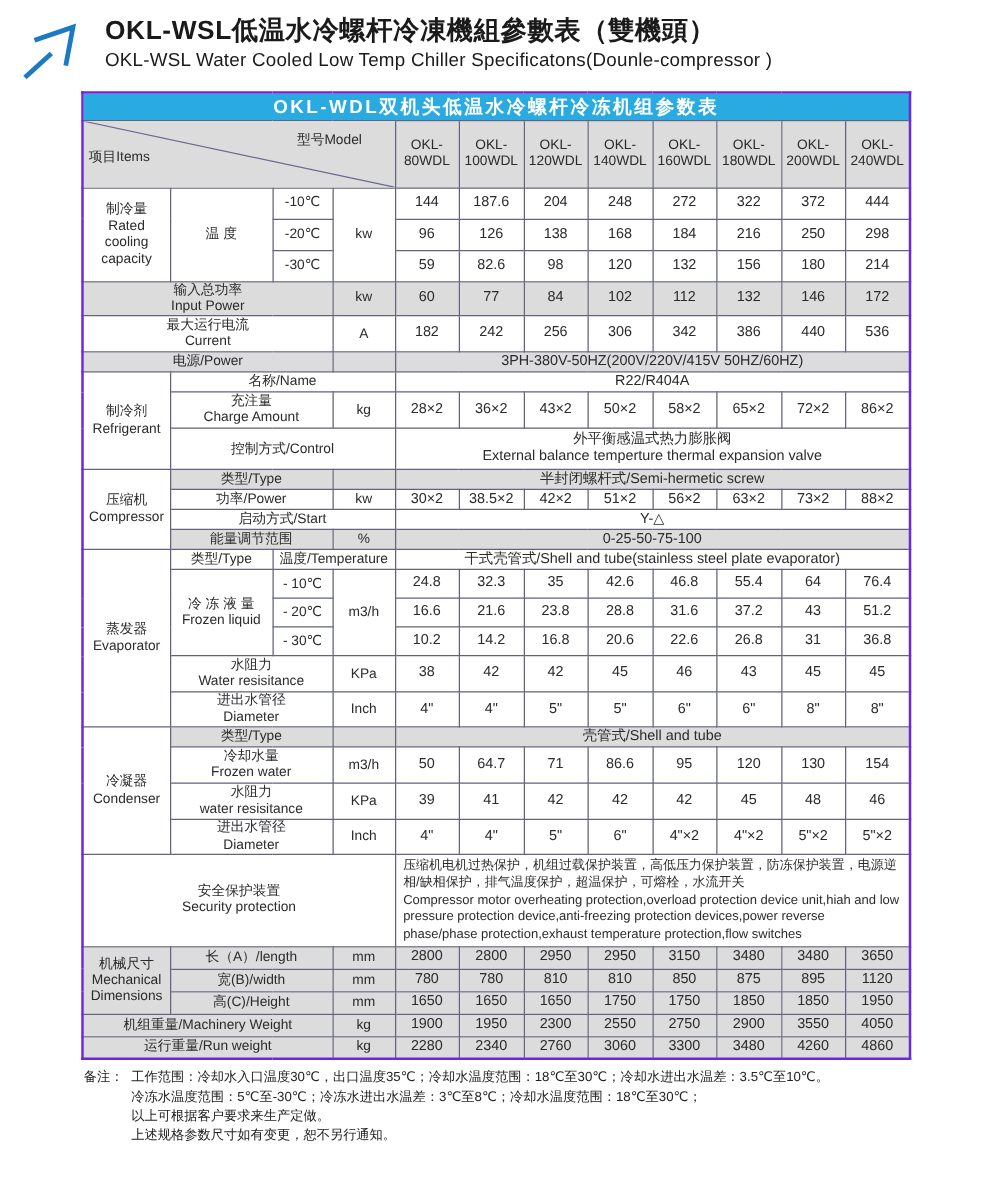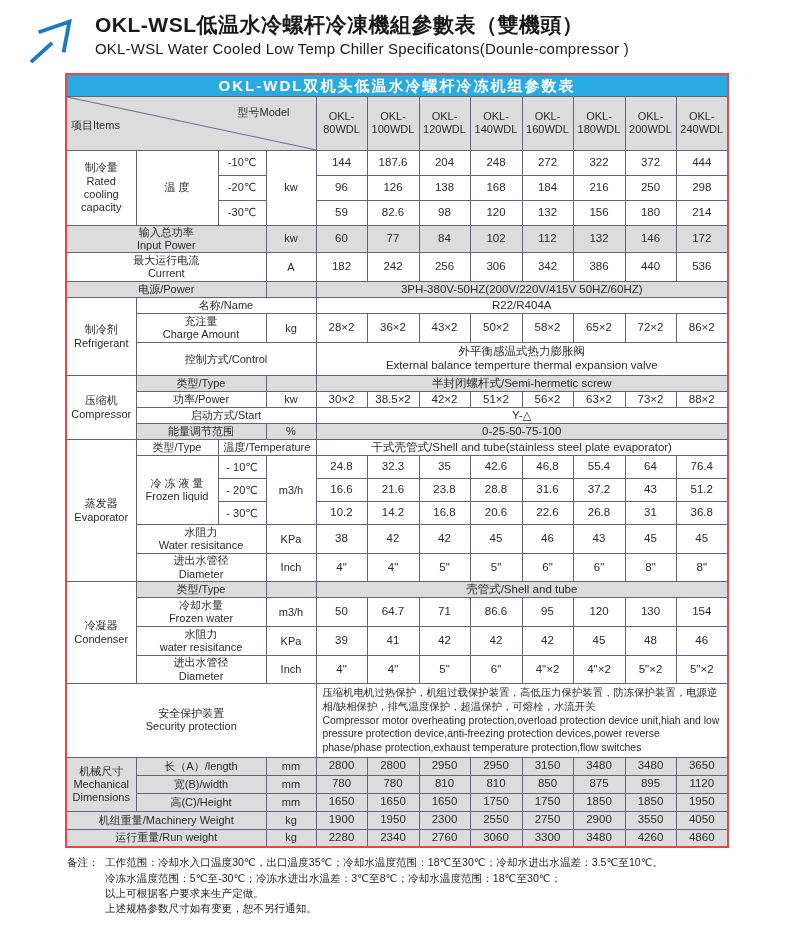--- a/index.html
+++ b/index.html
@@ -1,26 +1,26 @@
 <!DOCTYPE html>
 <html><head>
 <meta charset="utf-8">
 <style>
   html,body{margin:0;padding:0;}
   body{
     width:790px;height:947px;background:#fff;overflow:hidden;
     font-family:"Liberation Sans","DejaVu Sans",sans-serif;color:#2b2b2b;
   }
-  .doc-header{display:flex;align-items:flex-start;padding:12px 0 0 25px;height:73px;box-sizing:border-box;}
+  .doc-header{display:flex;align-items:flex-start;padding:12px 0 0 14px;height:73px;box-sizing:border-box;}
   .arrow-wrap{width:58px;height:50px;flex:none;margin-top:2px;}
   .titles{margin-left:12px;}
   .title-zh{font-size:21px;font-weight:bold;color:#1a1a1a;letter-spacing:.5px;line-height:1.25;}
   .title-en{font-size:15px;color:#1a1a1a;line-height:1.4;letter-spacing:.2px;}
 
-  table.spec{border-collapse:collapse;table-layout:fixed;width:662px;margin-left:65px;border:2px solid #ef4444;}
+  table.spec{border-collapse:collapse;table-layout:fixed;width:662px;margin-left:65px;border:2px solid #6d28d9;}
   td{border:1px solid #63637c;text-align:center;vertical-align:middle;padding:0 2px;
      font-size:11px;line-height:1.2;white-space:pre-line;overflow:hidden;}
   tr.gray td{background:#dcdcdc;}
   td.wbg{background:#fff !important;}
   td.val{font-size:11.5px;}
   td.mh{font-size:11px;line-height:1.25;padding:2px 3px;margin-left:21px;}
   td.lbl{font-size:11px;}
   .titlebar td{background:#29abe2;color:#fff;font-size:15px;font-weight:bold;letter-spacing:2px;height:21px;}
   tr.h38{height:38px;} tr.h25{height:25px;margin-left:24px;} tr.h26{height:26px;} tr.h29{height:29px;}
   tr.h16{height:16px;} tr.h33{height:33px;margin-top:16px;} tr.h23{height:23px;} tr.h28{height:28px;}

